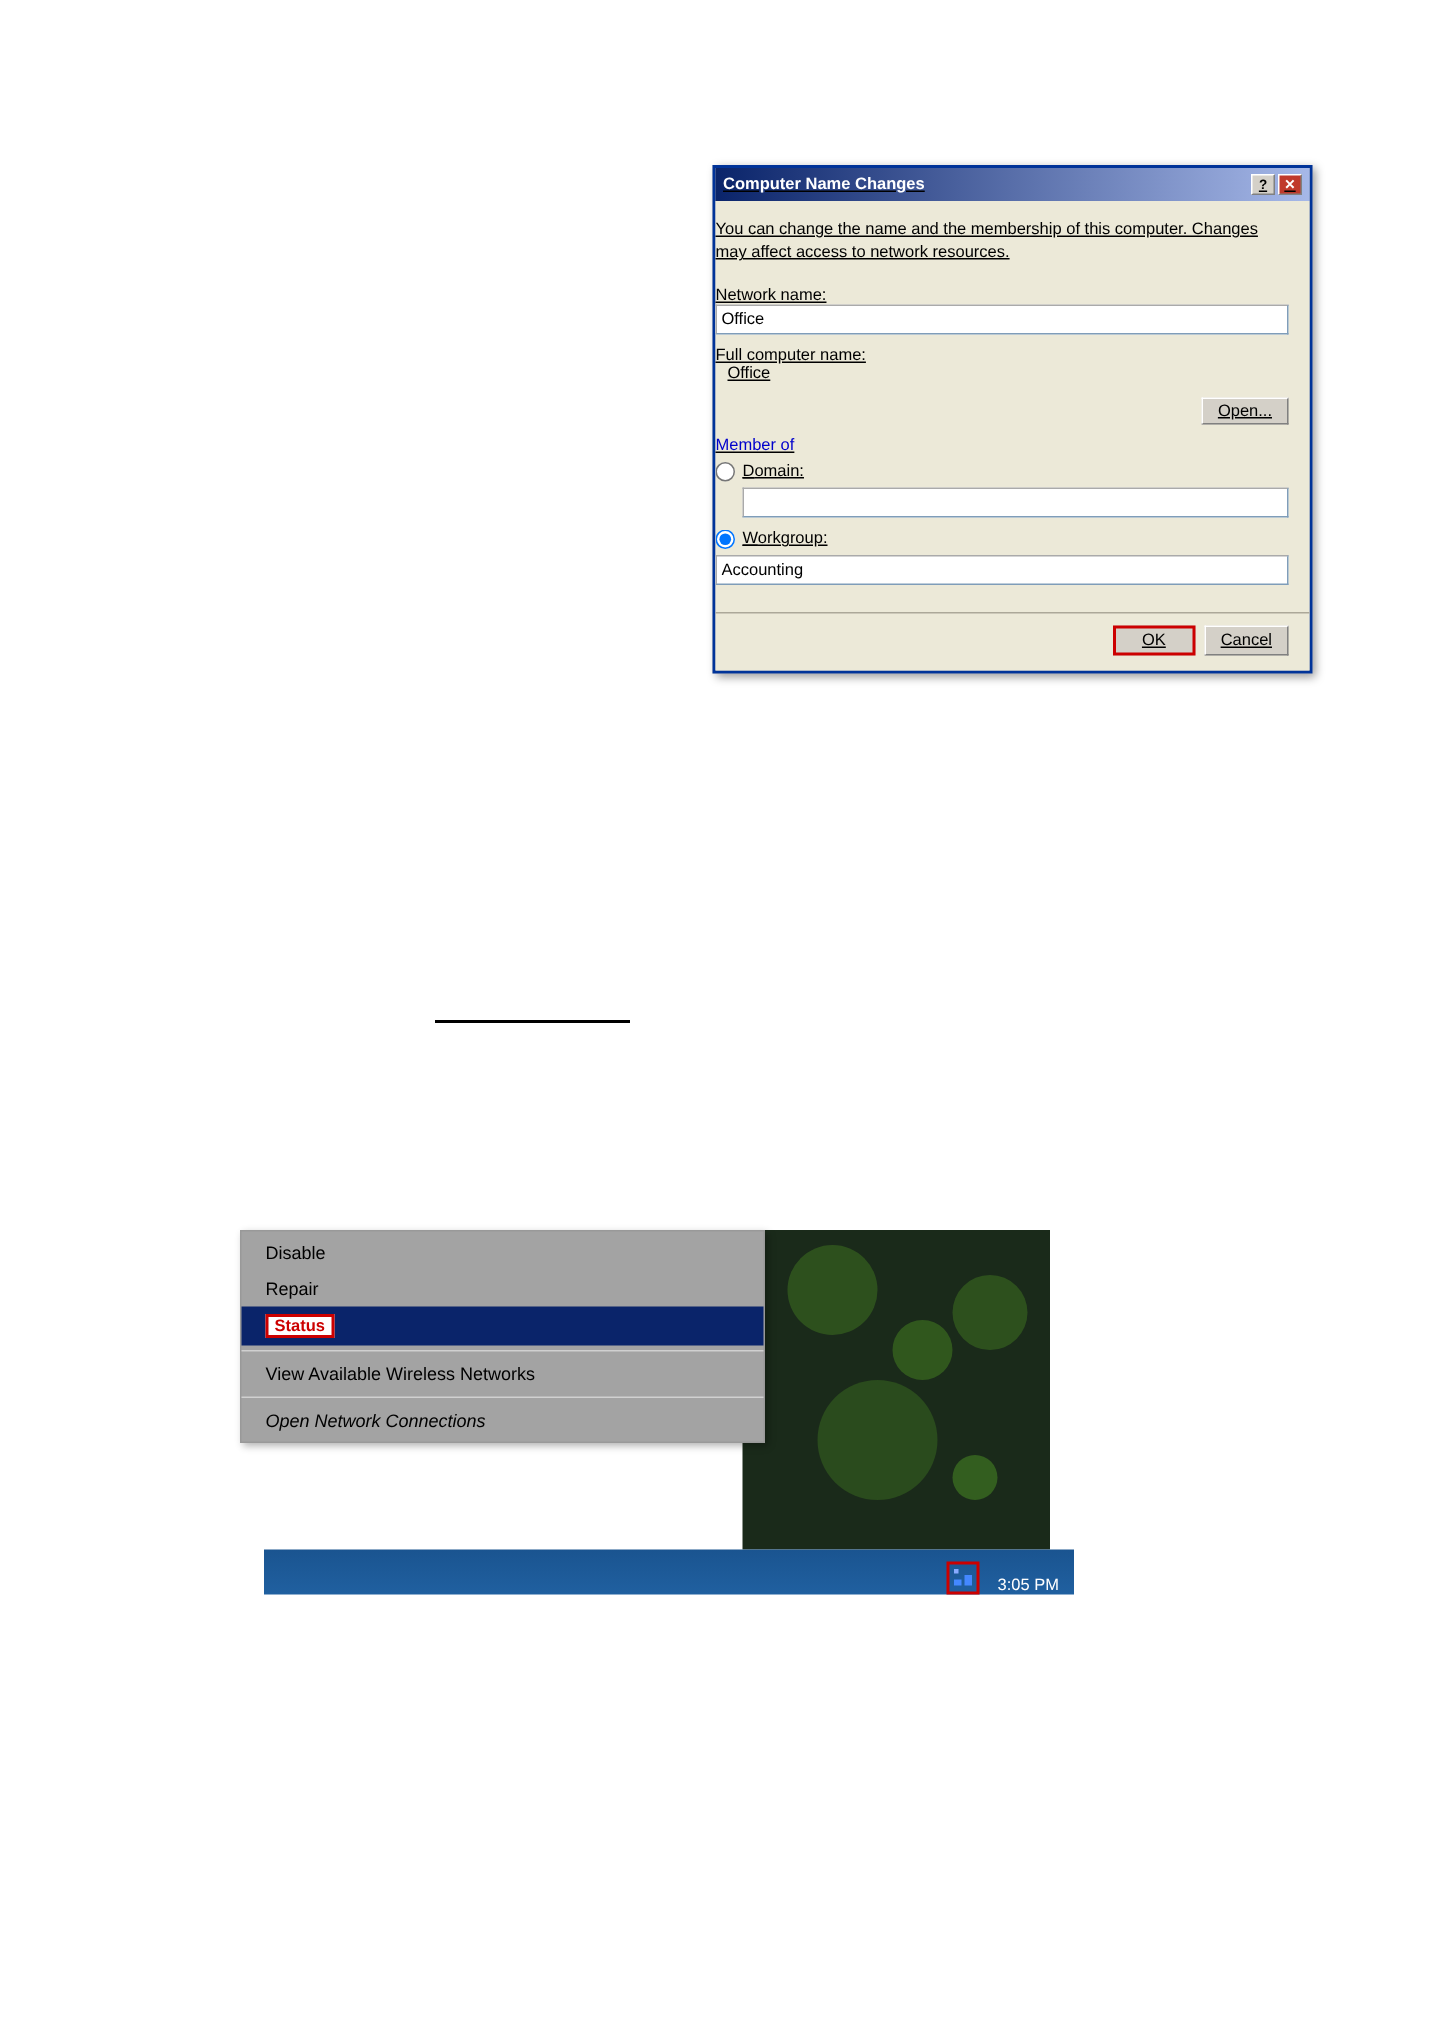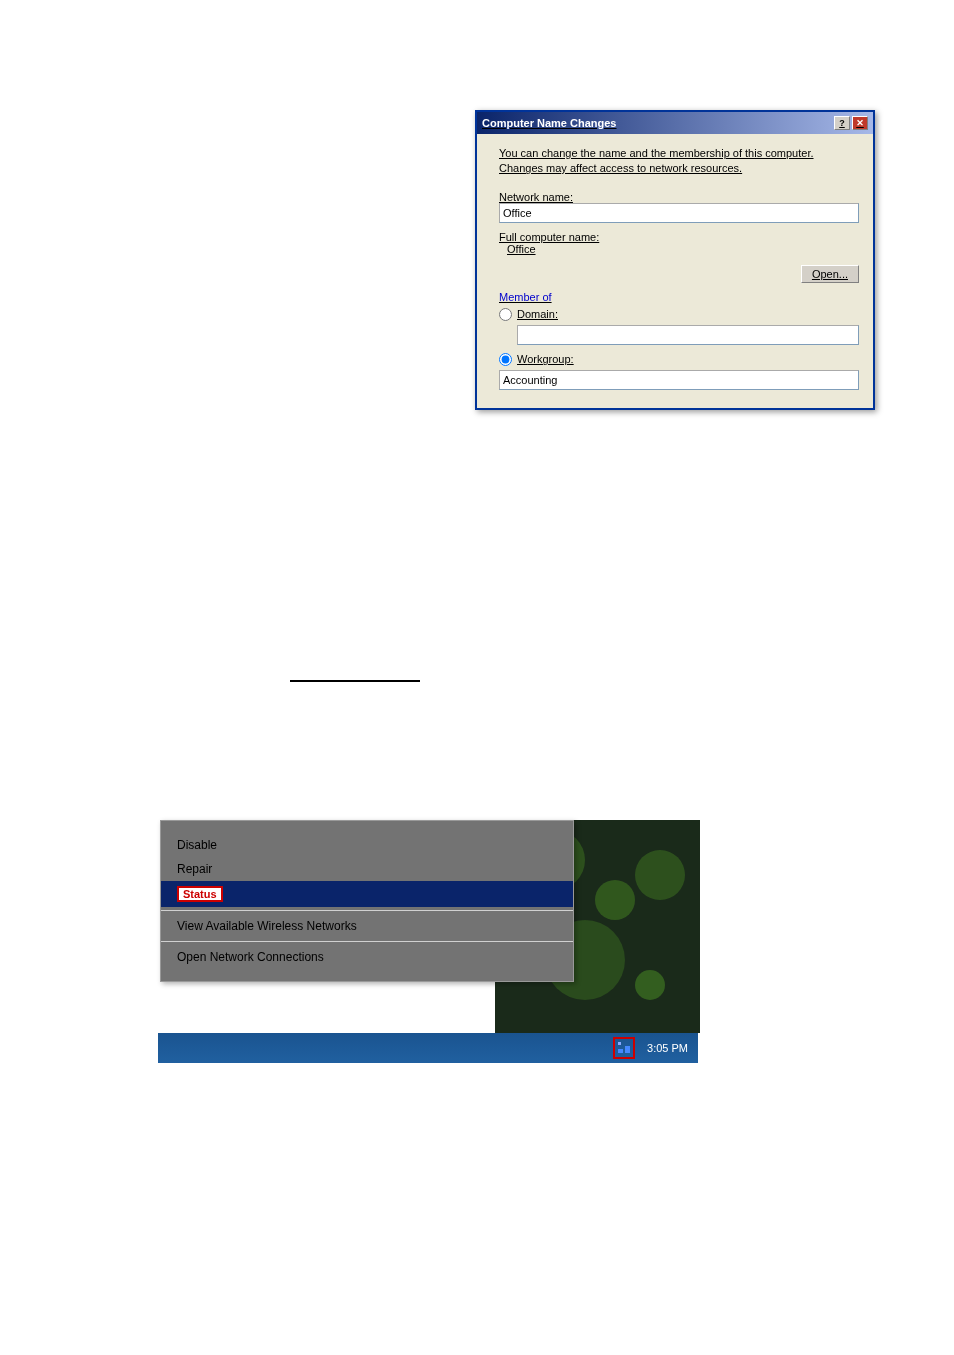--- a/index.html
+++ b/index.html
@@ -66,21 +66,21 @@
       color: #000;
     }
 
     .title-btn.close-btn {
       background: #c0392b;
       color: #fff;
       font-weight: bold;
     }
 
     .dialog-body {
-      padding: 12px 14px 10px 22px;
+      padding: 12px 14px 10px 0;
       background: #ece9d8;
     }
 
     .dialog-description {
       font-size: 11px;
       color: #000;
       margin-bottom: 14px;
       line-height: 1.4;
     }
 
@@ -209,25 +209,25 @@
     
     .context-menu-wrapper {
       position: absolute;
       top: 820px;
       left: 160px;
       width: 540px;
       display: flex;
     }
 
     .context-menu {
-      background: #737373;
+      background: #a3a3a3;
       border: 1px solid #999;
       box-shadow: 2px 2px 5px rgba(0,0,0,0.3);
-      width: 414px;
-      padding: 12px 0;
+      width: 350px;
+      padding: 2px 0;
     }
 
     .menu-item {
       padding: 5px 16px;
       font-size: 12px;
       font-family: Tahoma, Arial, sans-serif;
       color: #000;
       cursor: pointer;
       white-space: nowrap;
     }
@@ -250,32 +250,33 @@
       font-family: Tahoma, Arial, sans-serif;
     }
 
     .menu-separator {
       height: 1px;
       background: #d0d0d0;
       margin: 3px 0;
     }
 
     .menu-item.italic-item {
+      font-style: italic;
     }
 
     
     .taskbar-area {
       position: absolute;
       top: 1033px;
-      left: 158px;
+      left: 176px;
       width: 540px;
       height: 30px;
       background: linear-gradient(to bottom, #1a5490, #2060a0);
       display: flex;
-      align-items: center;
+      align-items: flex-end;
       justify-content: flex-end;
     }
 
     .taskbar-clock {
       color: #fff;
       font-size: 11px;
       font-family: Tahoma, Arial, sans-serif;
       padding: 0 10px;
     }
 
@@ -344,20 +345,24 @@
       </div>
       <input class="domain-input" type="text" value="" style="">
 
       <div class="radio-row">
         <input type="radio" name="membership" id="workgroup-radio" checked="" style="">
         <label class="radio-label" for="workgroup-radio"><u>W</u>orkgroup:</label>
       </div>
       <input class="text-input" type="text" value="Accounting" style="">
     </div>
 
+    <div class="dialog-footer">
+      <button class="ok-btn">OK</button>
+      <button class="win-button">Cancel</button>
+    </div>
   </div>
 </div>
 
 <div class="divider-line"></div>
 
 <div class="green-bg">
   <div class="green-blob" style="width:60px;height:60px;top:10px;left:30px;opacity:0.6;"></div>
   <div class="green-blob" style="width:40px;height:40px;top:60px;left:100px;opacity:0.7;"></div>
   <div class="green-blob" style="width:80px;height:80px;top:100px;left:50px;opacity:0.5;"></div>
   <div class="green-blob" style="width:30px;height:30px;top:150px;left:140px;opacity:0.8;"></div>

